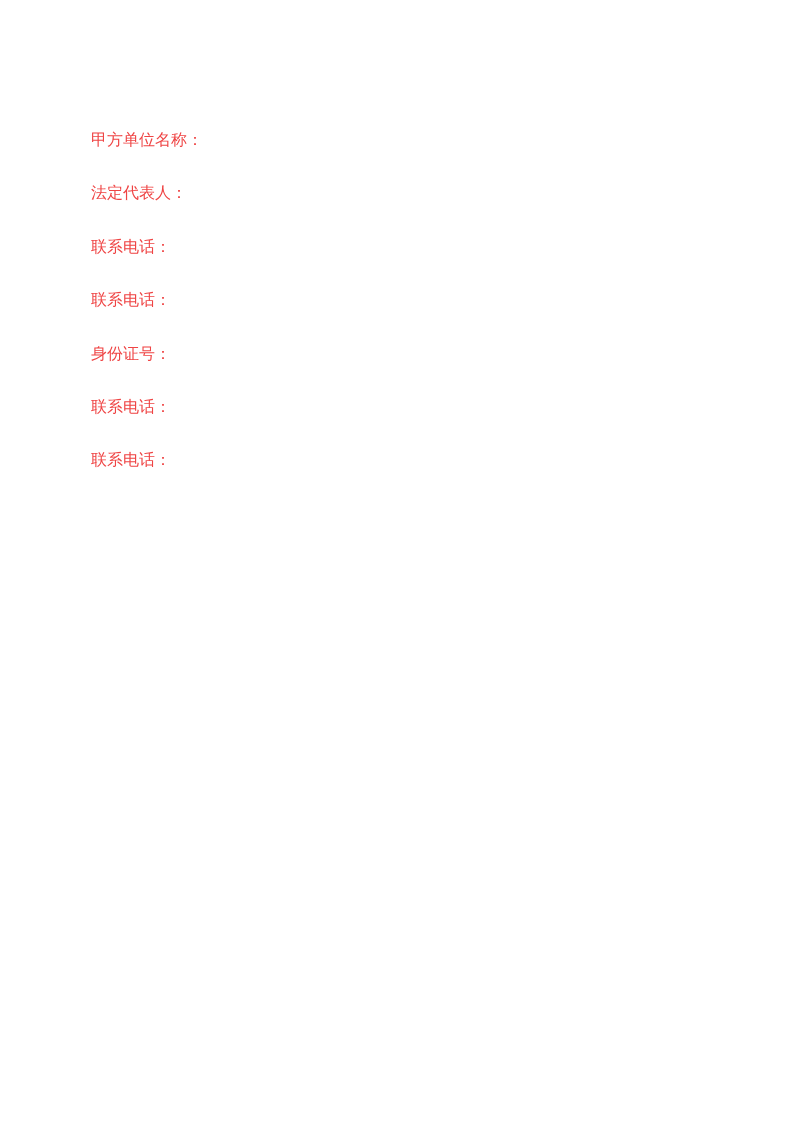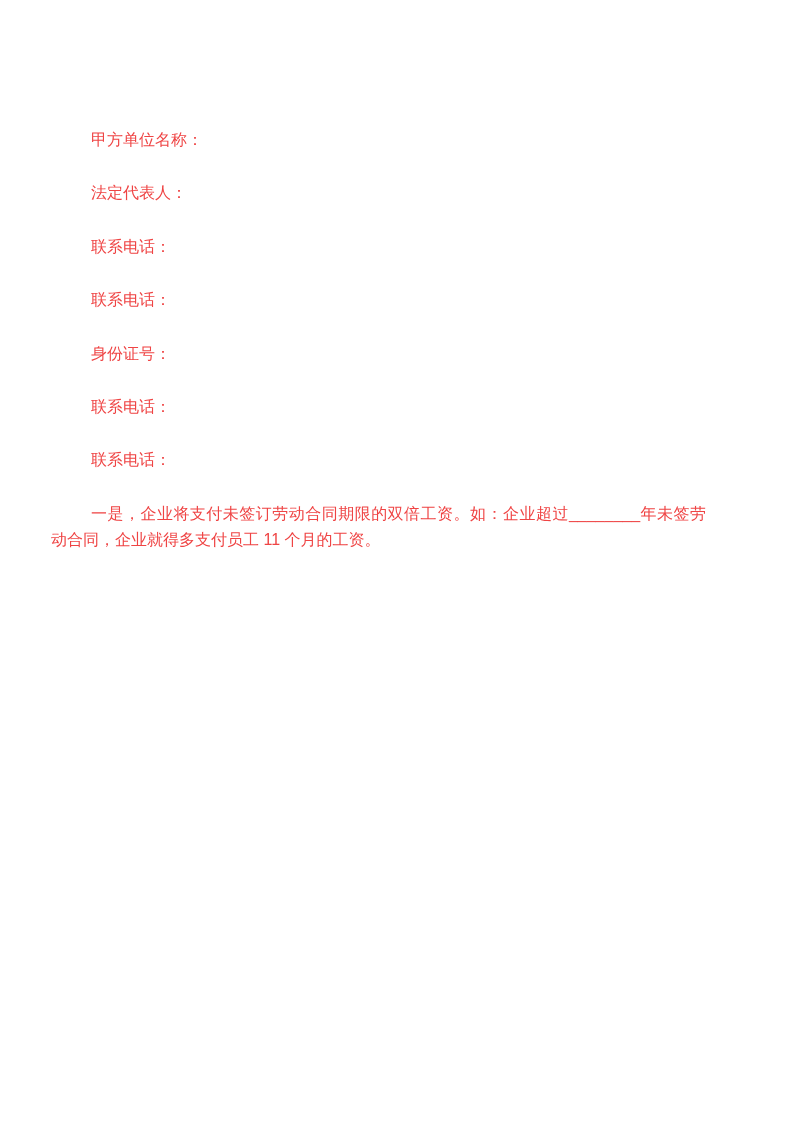--- a/index.html
+++ b/index.html
@@ -37,15 +37,14 @@
 <div class="page">
 
   <p class="field">甲方单位名称：</p>
   <p class="field">法定代表人：</p>
   <p class="field">联系电话：</p>
   <p class="field">联系电话：</p>
   <p class="field">身份证号：</p>
   <p class="field">联系电话：</p>
   <p class="field">联系电话：</p>
 
-  <p>一是，企业将支付未签订劳动合同期限的双倍工资。如：企业超过________年未签劳动合同，企业就得多支付员工 11 个月的工资。</p>
 
 </div>
 
 </body></html>

